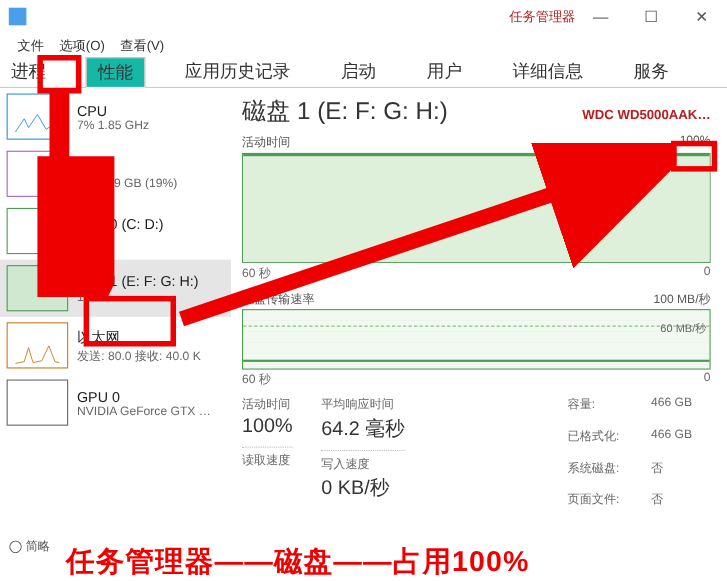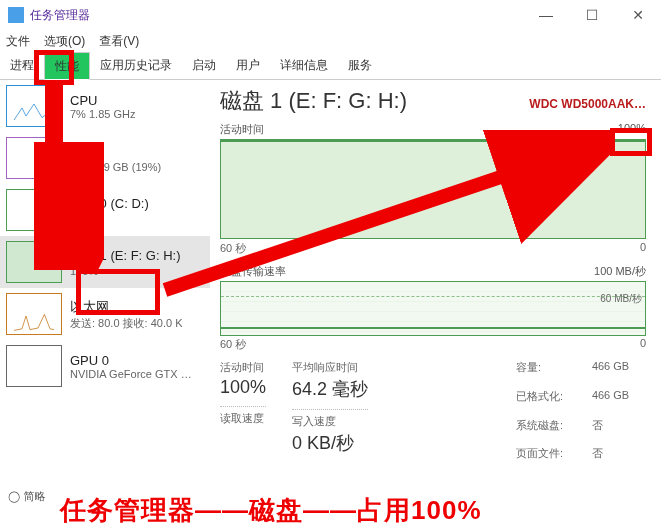--- a/index.html
+++ b/index.html
@@ -1,27 +1,27 @@
 <!DOCTYPE html>
 <html><head>
 <meta charset="utf-8">
 <style>
   * { margin: 0; padding: 0; box-sizing: border-box; font-family: "Microsoft YaHei", "Segoe UI", sans-serif; }
   body { background: #fff; width: 661px; height: 528px; overflow: hidden; position: relative; }
   .window { width: 661px; height: 528px; position: relative; background: #fff; }
   .titlebar { height: 30px; display: flex; align-items: center; padding-left: 8px; }
   .app-icon { width: 16px; height: 16px; background: #4aa0e8; margin-right: 6px; }
-  .title { font-size: 12px; color: #4c1d95; flex: 1; }
+  .title { font-size: 12px; color: #b91c1c; flex: 1; text-align: right; }
   .win-btns { display: flex; }
   .win-btn { width: 46px; height: 30px; display: flex; align-items: center; justify-content: center; color: #555; font-size: 14px; }
-  .menubar { height: 22px; display: flex; align-items: center; padding-left: 6px; font-size: 12px; color: #333; }
+  .menubar { height: 22px; display: flex; align-items: center; padding-left: 16px; font-size: 12px; color: #333; }
   .menubar span { margin-right: 14px; }
-  .tabs { height: 28px; display: flex; border-bottom: 1px solid #ccc; font-size: 12px; }
+  .tabs { height: 28px; display: flex; border-bottom: 1px solid #ccc; font-size: 16px; gap: 26px; }
   .tab { padding: 0 10px; display: flex; align-items: center; color: #333; }
-  .tab.active { background: #22c55e; border: 1px solid #ccc; border-bottom: 1px solid #fff; margin-bottom: -1px; border-top: 1px solid #ccc; }
+  .tab.active { background: #14b8a6; border: 1px solid #ccc; border-bottom: 1px solid #fff; margin-bottom: -1px; border-top: 1px solid #ccc; }
   .body { display: flex; height: calc(100% - 80px - 30px); }
   .sidebar { width: 210px; overflow: hidden; }
   .side-item { display: flex; align-items: center; height: 52px; padding: 4px 6px; border-bottom: 0; }
   .side-item.selected { background: #e5e5e5; }
   .mini-chart { width: 56px; height: 42px; border: 1px solid #7db8b0; margin-right: 8px; position: relative; background: #fff; flex-shrink: 0; }
   .mini-chart.cpu { border-color: #2d8fd6; }
   .mini-chart.mem { border-color: #a163c1; }
   .mini-chart.disk { border-color: #4c9c53; }
   .mini-chart.eth { border-color: #c77a1f; }
   .mini-chart.gpu { border-color: #666; }

